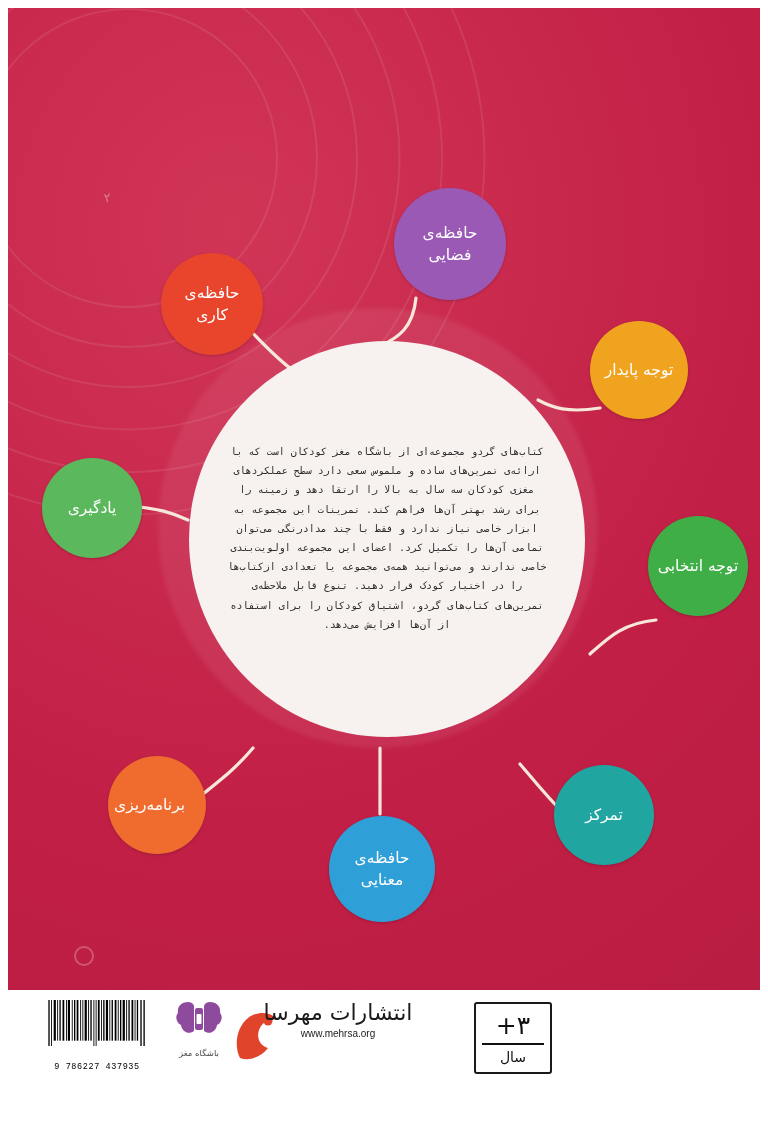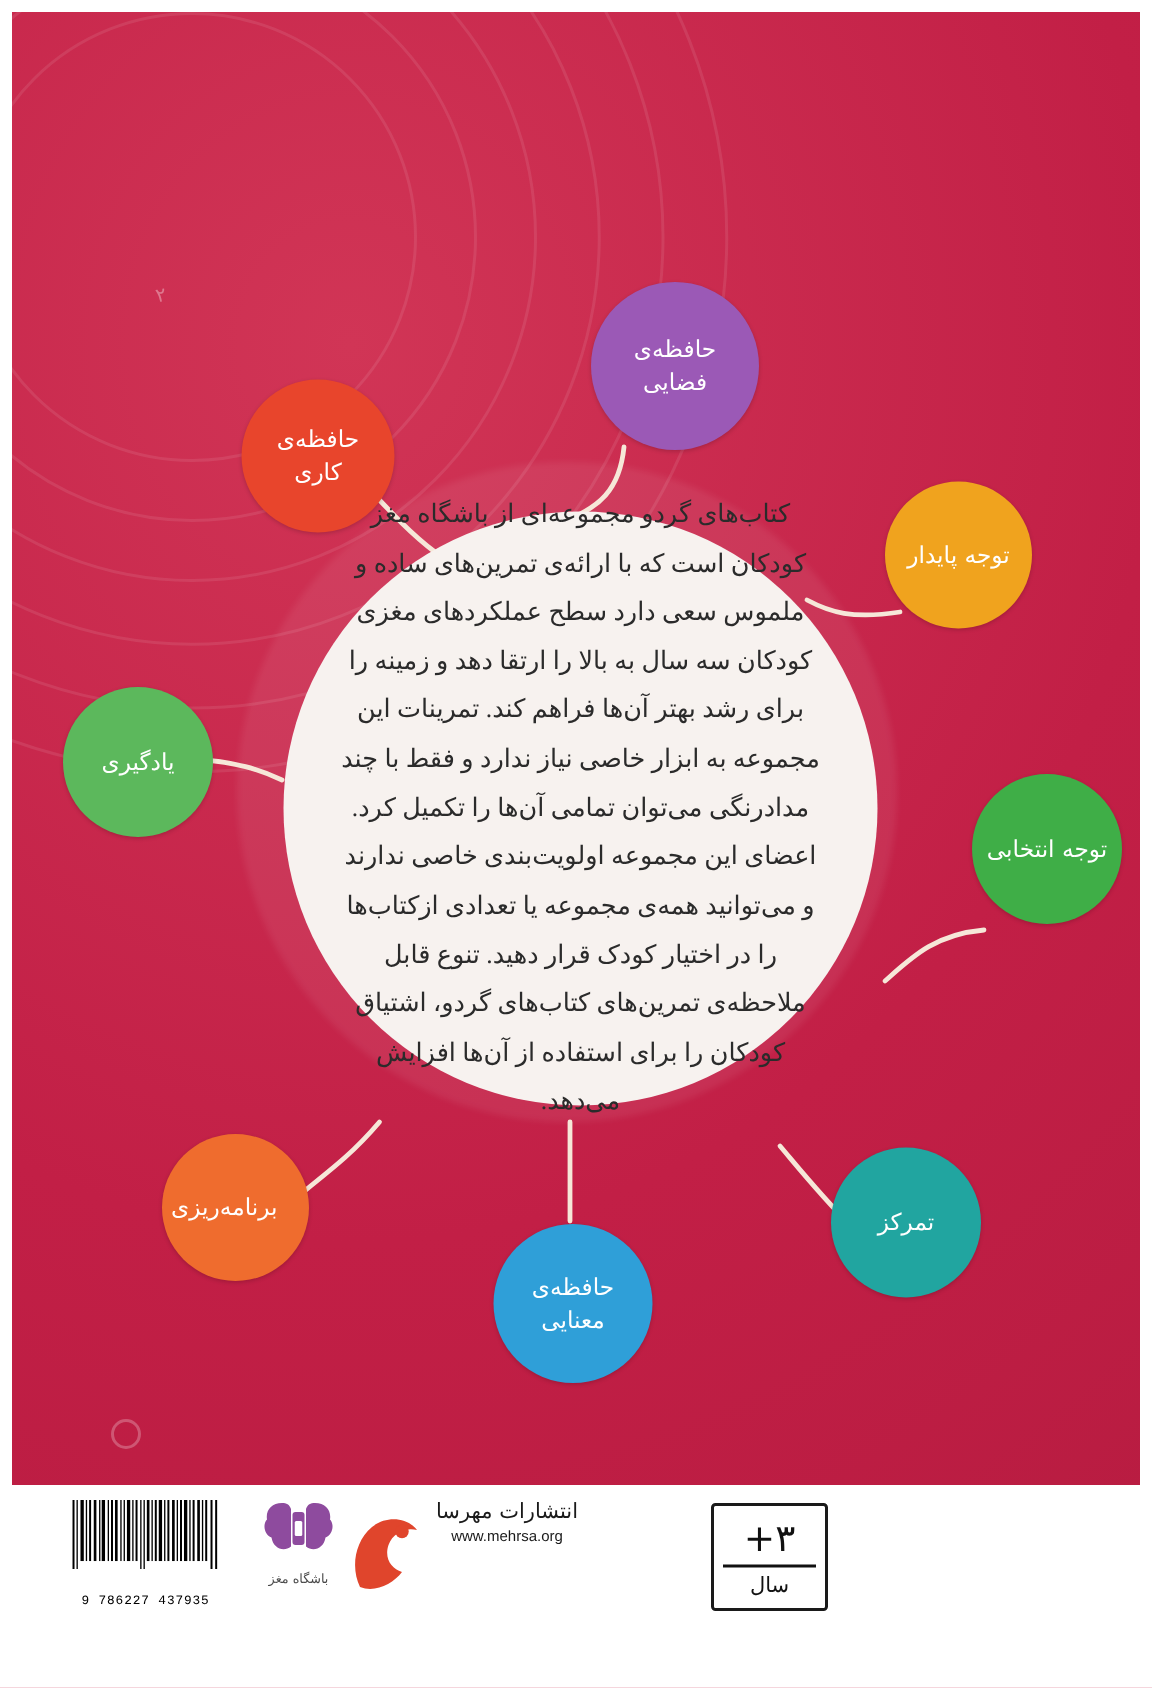--- a/index.html
+++ b/index.html
@@ -59,24 +59,24 @@
     width: 396px; height: 396px;
     border-radius: 50%;
     background: #f7f2ef;
     box-shadow: 0 0 0 0 rgba(0,0,0,0);
     display: flex; align-items: center; justify-content: center;
   }
   .center-text {
     width: 320px;
     text-align: center;
     direction: rtl;
-    font-size: 17px;
+    font-size: 10px;
     line-height: 1.92;
     color: #2b2b2b;
-    font-family: Liberation Serif, serif;
+    font-family: Liberation Mono, monospace;
   }
 
   
   .connectors { position: absolute; left: 0; top: 0; width: 752px; height: 1108px; }
 
   
   .bubble {
     position: absolute;
     border-radius: 50%;
     display: flex; align-items: center; justify-content: center;
@@ -112,21 +112,21 @@
     width: 62px; text-align: center;
   }
   .brain-caption {
     font-size: 8.5px; color: #4a4a4a; margin-top: 2px; direction: rtl;
   }
   .publisher {
     position: absolute; left: 238px; top: 1000px;
     width: 200px; text-align: center;
   }
   .pub-name {
-    font-size: 14px; color: #1a1a1a; direction: rtl;
+    font-size: 22px; color: #1a1a1a; direction: rtl;
     font-family: "DejaVu Sans", sans-serif; letter-spacing: -1px;
   }
   .pub-site {
     font-size: 10px; color: #1a1a1a; margin-top: 3px; direction: ltr;
     font-family: "Liberation Sans", sans-serif;
   }
   .mehr-mark {
     position: absolute; left: 232px; top: 1006px; width: 52px; height: 58px;
   }
   .age-box {

